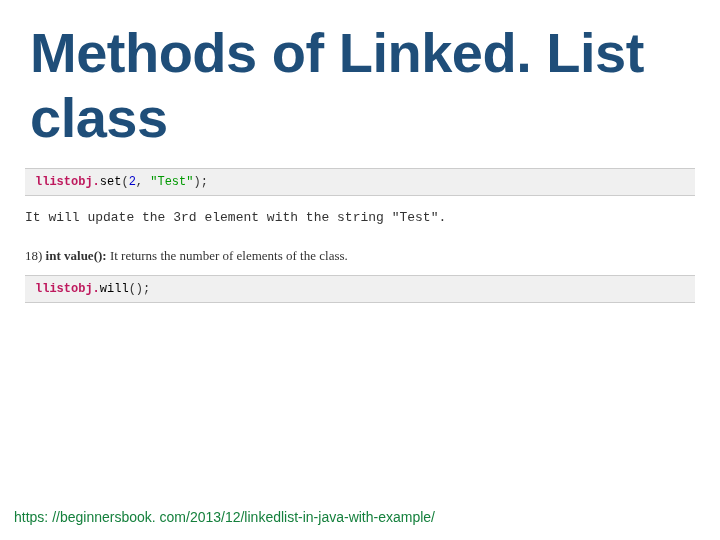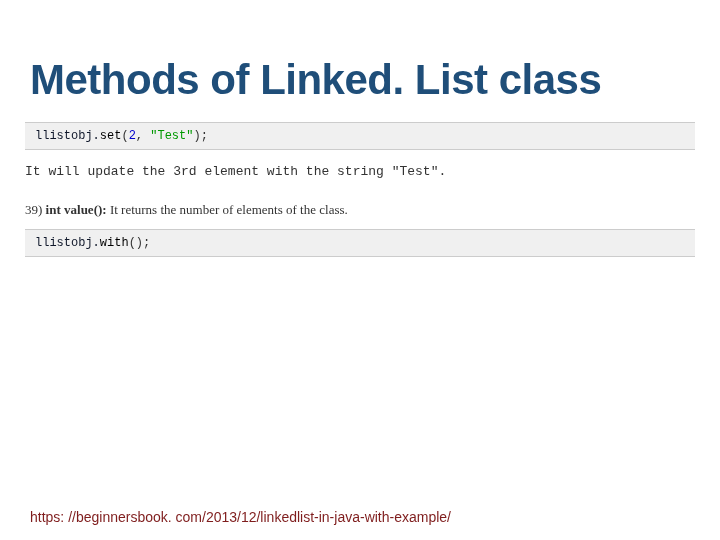--- a/index.html
+++ b/index.html
@@ -5,26 +5,25 @@
     * { margin: 0; padding: 0; box-sizing: border-box; }
     body {
       width: 720px;
       height: 540px;
       background: #fff;
       font-family: Arial, sans-serif;
       position: relative;
       overflow: hidden;
     }
     .title {
-      font-size: 42px;
+      font-size: 56px;
       font-weight: bold;
       color: #1f4e79;
       padding: 20px 30px 10px 30px;
       letter-spacing: -0.5px;
-      margin-top: 36px;
     }
     .content {
       padding: 0 25px;
       font-size: 13px;
       color: #333;
     }
     .method-desc {
       margin: 14px 0 10px 0;
       line-height: 1.5;
       font-family: Georgia, 'Times New Roman', serif;
@@ -37,56 +36,56 @@
     }
     .code-block {
       background: #f0f0f0;
       border-top: 1px solid #ccc;
       border-bottom: 1px solid #ccc;
       padding: 6px 10px;
       font-family: 'Courier New', monospace;
       font-size: 12px;
       margin: 8px 0;
     }
-    .code-obj { color: #0f172a; font-weight: normal; text-align: right; }
+    .code-obj { color: #be185d; font-weight: bold; text-align: right; }
     .code-method { color: #000; }
     .code-num { color: #0000cc; }
     .code-str { color: #009900; }
     .explain {
       margin: 12px 0 18px 0;
       font-family: Liberation Mono, monospace;
       line-height: 1.5;
     }
     .footer {
       position: absolute;
       bottom: 15px;
-      left: 30px;
+      left: 14px;
       font-size: 14px;
       font-family: Arial, sans-serif;
-      color: #7f1d1d;
+      color: #15803d;
     }
   </style>
 </head>
 <body>
 
 <div class="title">Methods of Linked. List class</div>
 
 <div class="content">
 
 
   <div class="code-block">
     <span class="code-obj">llistobj.</span><span class="code-method">set</span><span>(</span><span class="code-num">2</span><span>, </span><span class="code-str">"Test"</span><span>);</span>
   </div>
 
   <div class="explain">It will update the 3rd element with the string "Test".</div>
 
   <div class="method-desc">
-    <span class="num">39)</span>
+    <span class="num">18)</span>
     <span class="sig">int value():</span><span> It returns the number of elements of the class.</span>
   </div>
 
   <div class="code-block">
-    <span class="code-obj">llistobj.</span><span class="code-method">with</span><span>();</span>
+    <span class="code-obj">llistobj.</span><span class="code-method">will</span><span>();</span>
   </div>
 
 </div>
 
 <div class="footer">https: //beginnersbook. com/2013/12/linkedlist-in-java-with-example/</div>
 
 </body></html>

